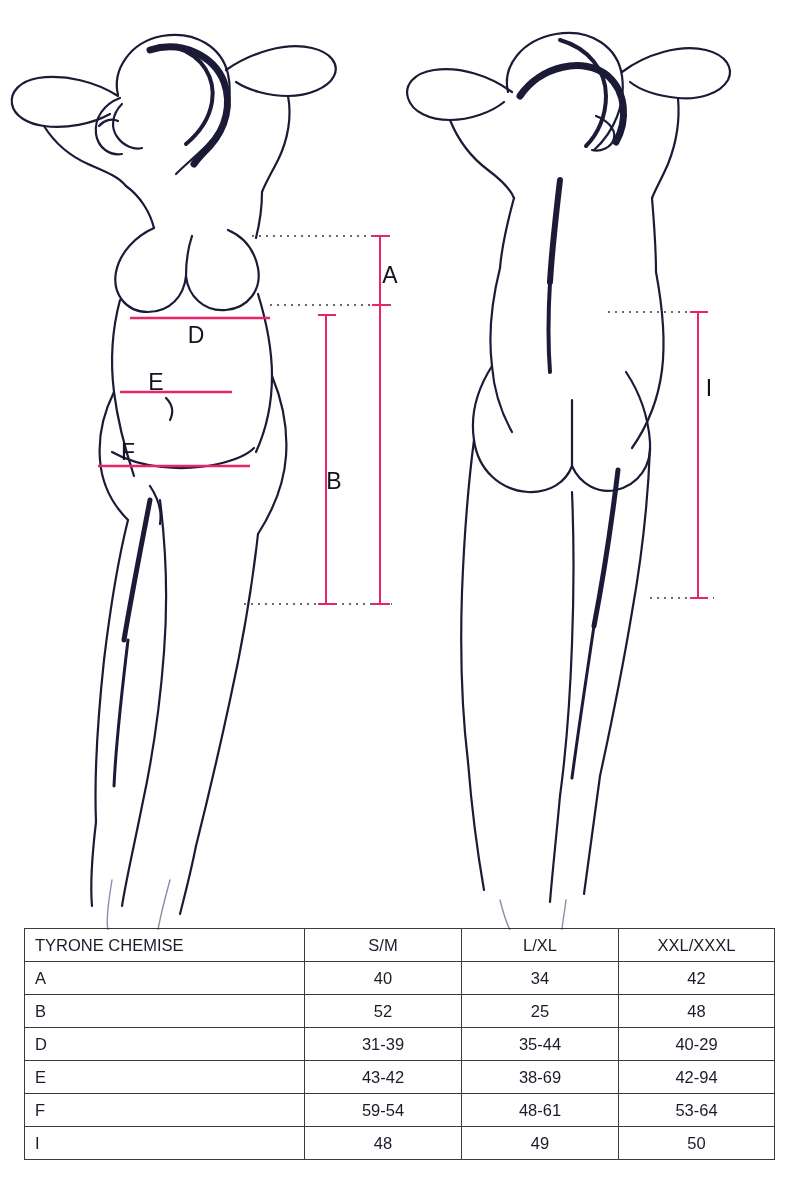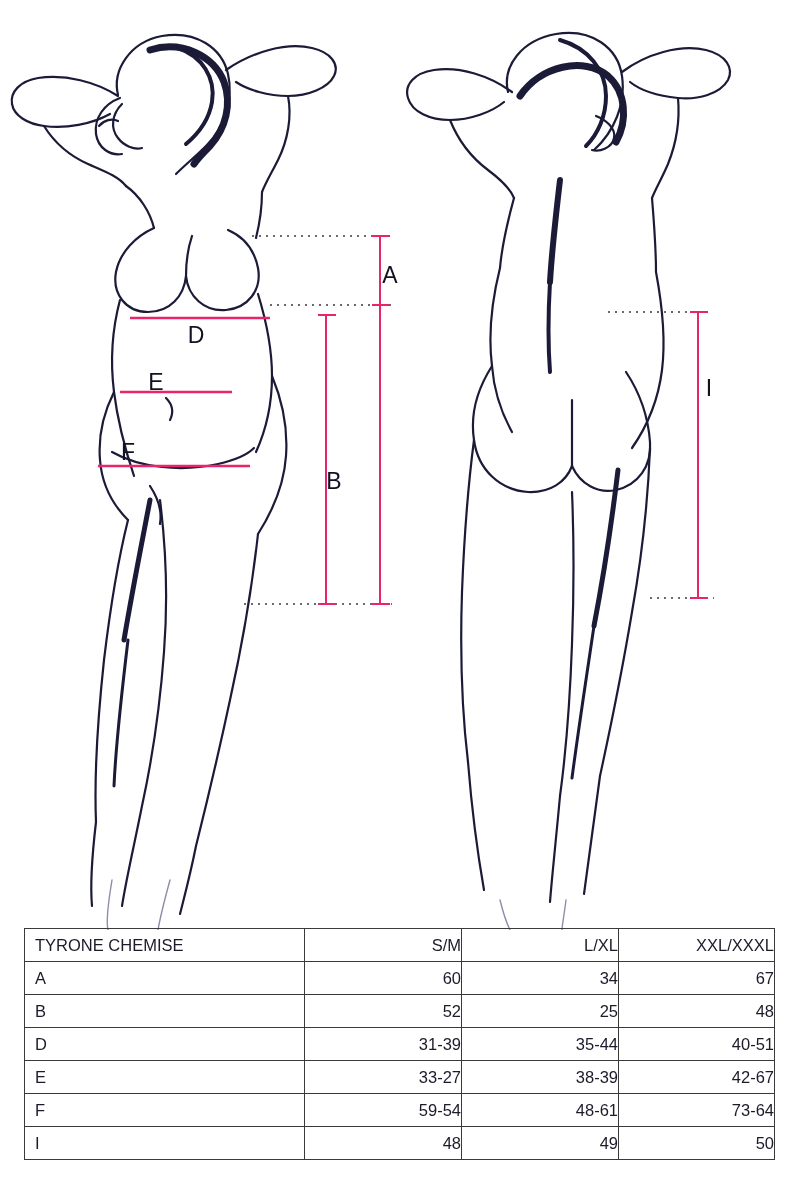--- a/index.html
+++ b/index.html
@@ -42,21 +42,21 @@
     border-collapse: collapse;
     width: 692px;
     table-layout: fixed;
   }
   table.size-table td {
     border: 1px solid #3a3a3a;
     height: 32px;
     font-size: 16.5px;
     color: #1b1b2a;
     padding: 0;
-    text-align: right;
+    text-align: center;
     vertical-align: middle;
   }
   table.size-table td.rowhead {
     text-align: left;
     padding-left: 10px;
   }
   col.c1 { width: 280px; }
   col.c2 { width: 157px; }
   col.c3 { width: 157px; }
   col.c4 { width: 156px; }
@@ -210,47 +210,47 @@
       </colgroup>
     <tbody>
       <tr>
         <td class="rowhead">TYRONE CHEMISE</td>
         <td>S/M</td>
         <td>L/XL</td>
         <td>XXL/XXXL</td>
       </tr>
       <tr>
         <td class="rowhead">A</td>
-        <td>60</td>
+        <td>40</td>
         <td>34</td>
-        <td>67</td>
+        <td>42</td>
       </tr>
       <tr>
         <td class="rowhead">B</td>
         <td>52</td>
         <td>25</td>
         <td>48</td>
       </tr>
       <tr>
         <td class="rowhead">D</td>
         <td>31-39</td>
         <td>35-44</td>
-        <td>40-51</td>
+        <td>40-29</td>
       </tr>
       <tr>
         <td class="rowhead">E</td>
-        <td>33-27</td>
-        <td>38-39</td>
-        <td>42-67</td>
+        <td>43-42</td>
+        <td>38-69</td>
+        <td>42-94</td>
       </tr>
       <tr>
         <td class="rowhead">F</td>
         <td>59-54</td>
         <td>48-61</td>
-        <td>73-64</td>
+        <td>53-64</td>
       </tr>
       <tr>
         <td class="rowhead">I</td>
         <td>48</td>
         <td>49</td>
         <td>50</td>
       </tr>
     </tbody>
   </table>
 </div>

